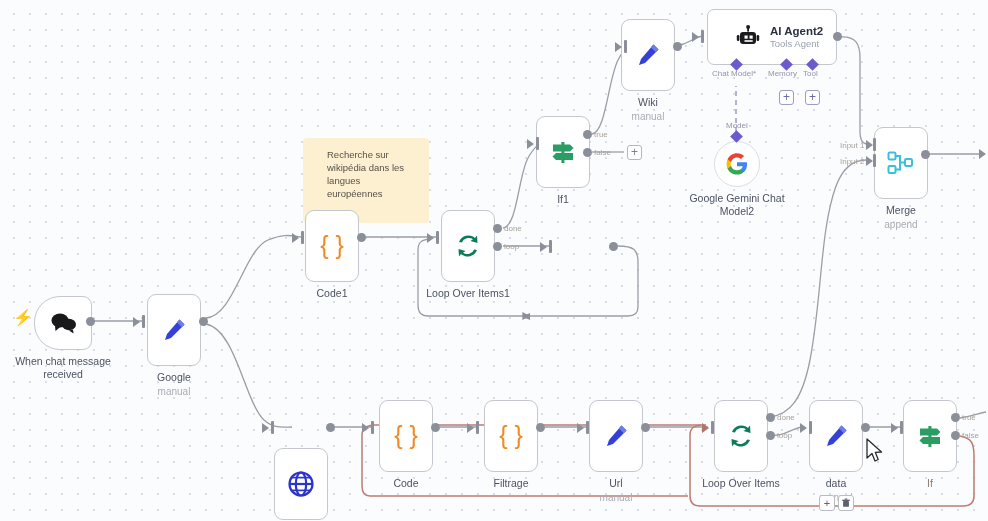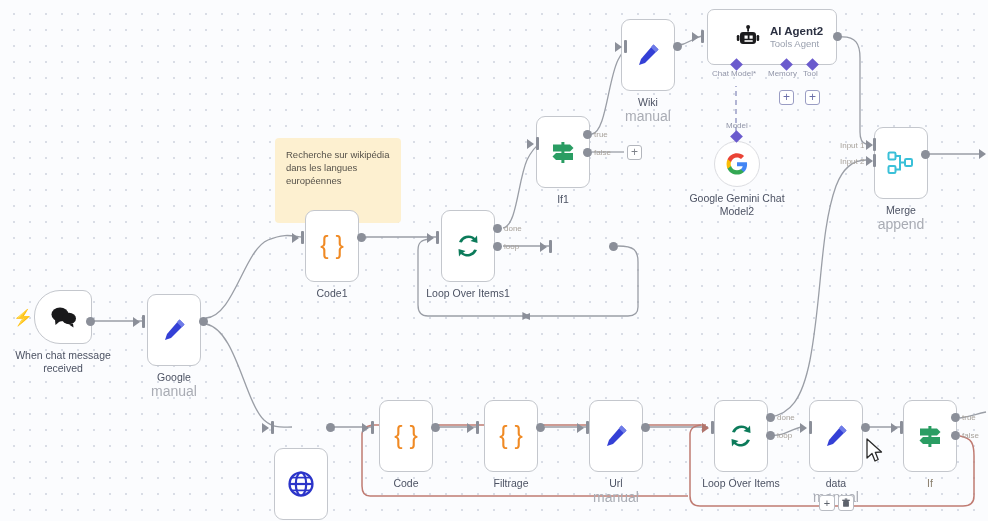--- a/index.html
+++ b/index.html
@@ -24,25 +24,26 @@
     width: 988px;
     height: 521px;
     pointer-events: none;
   }
   
   .sticky {
     position: absolute;
     background: #fdf0d0;
     border-radius: 4px;
     box-sizing: border-box;
-    padding: 10px 11px;
+    padding: 10px 24px;
     font-size: 9.5px;
     line-height: 13px;
     color: #56524a;
     z-index: 1;
+    margin-left: 28px;
   }
   
   .node {
     position: absolute;
     box-sizing: border-box;
     background: #ffffff;
     border: 1.3px solid #c4c7cd;
     border-radius: 9px;
     display: flex;
     align-items: center;
@@ -74,21 +75,21 @@
     margin-top: 6px;
     font-size: 10.5px;
     color: #4c5263;
     white-space: nowrap;
     text-align: center;
     line-height: 13px;
   }
   .node-label.two-line { white-space: normal; width: 108px; }
   .node-sublabel {
     display: block;
-    font-size: 14px;
+    font-size: 10px;
     color: #a9acb4;
     margin-top: 1px;
   }
   .node-label.selected { color: #8a7f6d; }
   .wide-title {
     font-size: 11.5px;
     color: #2c3142;
     font-weight: bold;
     line-height: 14px;
   }
@@ -259,21 +260,21 @@
     <g fill="none" stroke="#8a8fbe" stroke-width="1.3" stroke-dasharray="5,4">
       <path d="M736,132 L736,86"></path>
     </g>
   </svg>
 
   <div class="sticky" style="left:275px; top:138px; width:126px; height:85px;">
     <span>Recherche sur wikipédia dans les langues européennes</span>
   </div>
 
   <div class="lightning" style="left:13px; top:310px;">⚡</div>
-  <div class="node trigger" style="left:34px; top:290px;align-items:center;">
+  <div class="node trigger" style="left:34px; top:296px;align-items:center;">
     <svg class="icon-svg" width="30" height="24" viewBox="0 0 30 24">
       <ellipse cx="12" cy="9.5" rx="8.5" ry="7" fill="#19191b"></ellipse>
       <path d="M7 15 L7.5 20 L12.5 15.8 z" fill="#19191b"></path>
       <ellipse cx="21" cy="13.5" rx="7" ry="5.8" fill="#19191b"></ellipse>
       <path d="M25 18.5 L25.5 22.5 L21 19.5 z" fill="#19191b"></path>
     </svg>
     <div class="node-label two-line">
       <span>When chat message received</span>
     </div>
   </div>

